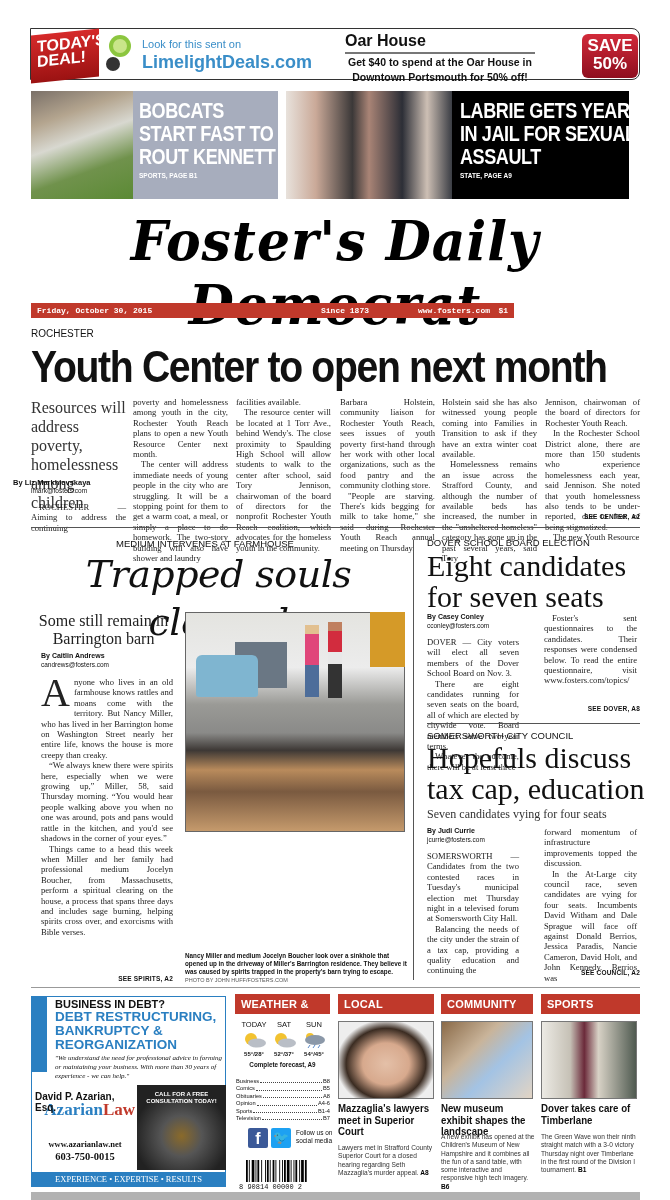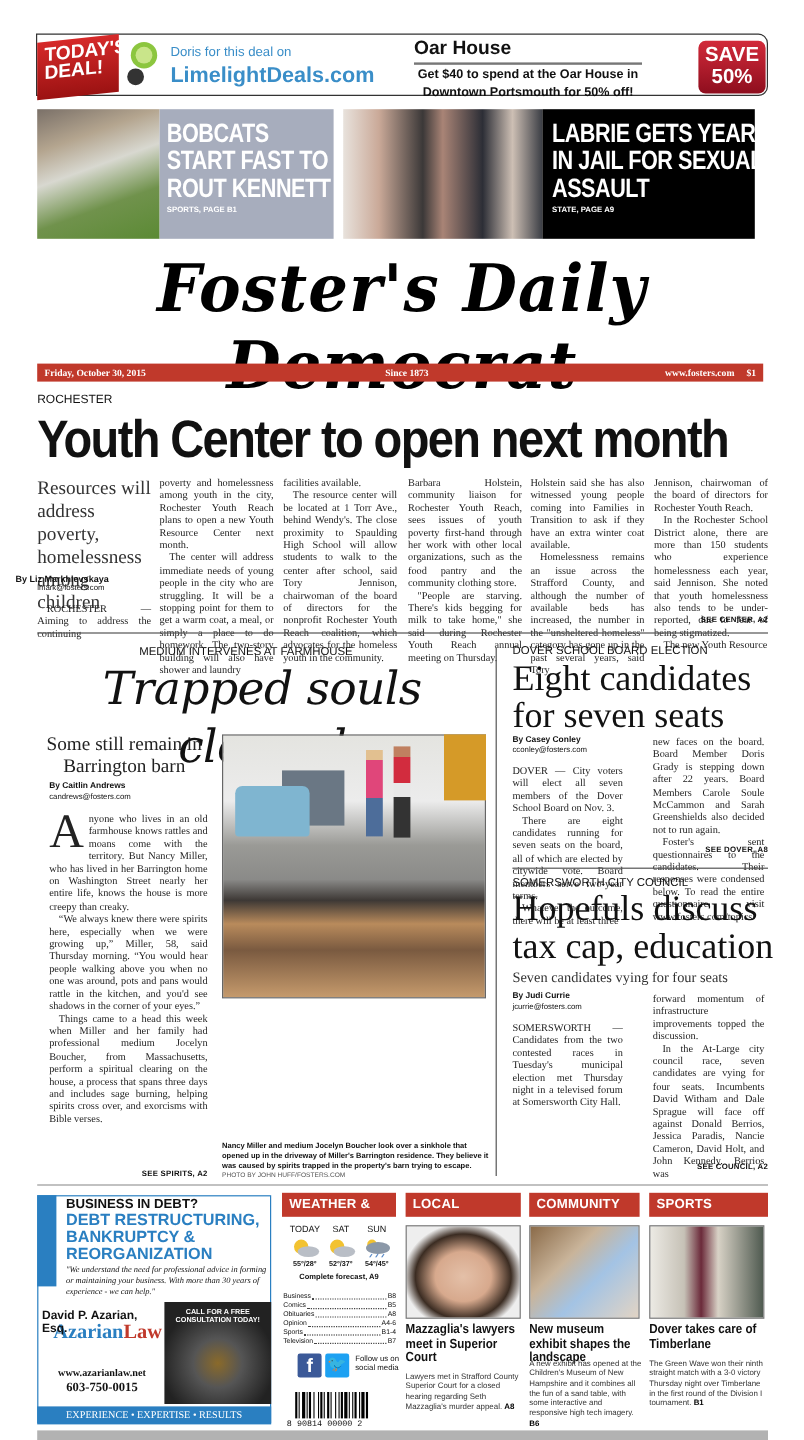--- a/index.html
+++ b/index.html
@@ -22,21 +22,21 @@
 
 #tease1-img{left:31px;top:91px;width:102px;height:108px;background:linear-gradient(160deg,#7a7068 0%,#b4a58f 25%,#d8d8d0 45%,#70924c 70%,#5b8a34 100%)}
 #tease1-box{left:133px;top:91px;width:145px;height:108px;background:#a7adbd;color:#fff;padding:8px 6px}
 #tease2-img{left:286px;top:91px;width:166px;height:108px;background:linear-gradient(90deg,#e8e2dc 0%,#caa998 18%,#3b3838 40%,#a98476 50%,#2c2e36 70%,#cdbfb4 85%,#3a3d44 100%)}
 #tease2-box{left:452px;top:91px;width:177px;height:108px;background:#000;color:#fff;padding:8px 8px}
 .tease-head{font-family:"Liberation Sans",sans-serif;font-weight:bold;font-size:22px;line-height:23px;letter-spacing:-0.5px;transform:scaleX(0.82);transform-origin:left top;white-space:nowrap}
 .tease-sub{font-family:"Liberation Sans",sans-serif;font-weight:bold;font-size:6.5px;margin-top:4px}
 
 
 #masthead{left:0;top:212px;width:670px;text-align:center;font-family:"DejaVu Serif",serif;font-weight:bold;font-size:52px;letter-spacing:1px;font-style:italic;color:#000;transform:scaleY(1.05)}
-#datebar{left:31px;top:303px;width:605px;height:15px;background:#c0392b;color:#fff;font-family:Liberation Serif, serif;font-weight:bold;font-size:8px;line-height:15px;padding:0 6px}
+#datebar{left:31px;top:303px;width:483px;height:15px;background:#c0392b;color:#fff;font-family:Liberation Mono, monospace;font-weight:bold;font-size:8px;line-height:15px;padding:0 6px}
 #datebar span{position:absolute}
 
 
 #kicker1{left:31px;top:328px;font-size:10px}
 #headline1{left:31px;top:340px;font-family:"Liberation Sans",sans-serif;font-weight:bold;font-size:44px;letter-spacing:-1.5px;transform:scaleX(0.89);transform-origin:left top;white-space:nowrap;line-height:54px}
 #deck1{left:31px;top:398px;width:95px;font-size:16px;line-height:19px;color:#333;font-family:"Liberation Serif",serif}
 #by1{left:13px;top:478px;font-size:7.5px;font-weight:bold}
 #email1{left:31px;top:487px;font-size:6.5px}
 .body{font-family:"Liberation Serif",serif;font-size:8.6px;line-height:10.4px;text-align:justify;color:#222}
 .body p{text-indent:8px}
@@ -142,21 +142,21 @@
 </head>
 <body>
 
 <div class="abs" id="deal"></div>
 <div class="abs sans" id="deal-badge">TODAY'S DEAL!</div>
 <svg class="abs" id="lime" viewBox="0 0 32 40">
     <circle cx="20" cy="12" r="11" fill="#8cc63f"></circle>
     <circle cx="20" cy="12" r="7" fill="#c9e58a"></circle>
     <circle cx="13" cy="30" r="7" fill="#333"></circle>
   </svg>
-<div class="abs sans" id="deal-look">Doris for this deal on</div>
+<div class="abs sans" id="deal-look">Look for this sent on</div>
 <div class="abs sans" id="deal-site">LimelightDeals.com</div>
 <div class="abs sans" id="deal-title">Oar House</div>
 <div class="abs" id="deal-rule"></div>
 <div class="abs sans" id="deal-desc">Get $40 to spend at the Oar House in Downtown Portsmouth for 50% off!</div>
 <div class="abs sans" id="save">SAVE 50%</div>
 
 <div class="abs" id="tease1-img"></div>
 <div class="abs" id="tease1-box">
   <div class="tease-head" style="width:170px;white-space:normal">BOBCATS START FAST TO ROUT KENNETT</div>
   <div class="tease-sub">SPORTS, PAGE B1</div>
@@ -234,33 +234,33 @@
 <div class="abs sans" id="kicker3">DOVER SCHOOL BOARD ELECTION</div>
 <div class="abs" id="headline3">Eight candidates for seven seats</div>
 <div class="abs sans" id="by3">By Casey Conley</div>
 <div class="abs sans" id="email3">cconley@fosters.com</div>
 <div class="body col" id="dc1">
     <p style="text-indent: 0px;">DOVER — City voters will elect all seven members of the Dover School Board on Nov. 3.</p>
     <p>There are eight candidates running for seven seats on the board, all of which are elected by citywide vote. Board members serve two-year terms.</p>
     <p>Whatever the outcome, there will be at least three</p>
   </div>
 <div class="body col" id="dc2">
-    <p style="text-indent: 0px;">new faces on the board. Board Member Doris Grady is stepping down after 22 years. Board Members Carole Soule McCammon and Sarah Greenshields also decided not to run again.</p>
     <p>Foster's sent questionnaires to the candidates. Their responses were condensed below. To read the entire questionnaire, visit www.fosters.com/topics/</p>
   </div>
 <div class="abs see" id="see3">SEE DOVER, A8</div>
 <div class="hr" id="hr3"></div>
 
 <div class="abs sans" id="kicker4">SOMERSWORTH CITY COUNCIL</div>
 <div class="abs" id="headline4">Hopefuls discuss tax cap, education</div>
 <div class="abs" id="deck4">Seven candidates vying for four seats</div>
 <div class="abs sans" id="by4">By Judi Currie</div>
 <div class="abs sans" id="email4">jcurrie@fosters.com</div>
 <div class="body col" id="sc1">
     <p style="text-indent: 0px;">SOMERSWORTH — Candidates from the two contested races in Tuesday's municipal election met Thursday night in a televised forum at Somersworth City Hall.</p>
+    <p>Balancing the needs of the city under the strain of a tax cap, providing a quality education and continuing the</p>
   </div>
 <div class="body col" id="sc2">
     <p style="text-indent: 0px;">forward momentum of infrastructure improvements topped the discussion.</p>
     <p>In the At-Large city council race, seven candidates are vying for four seats. Incumbents David Witham and Dale Sprague will face off against Donald Berrios, Jessica Paradis, Nancie Cameron, David Holt, and John Kennedy. Berrios was</p>
   </div>
 <div class="abs see" id="see4">SEE COUNCIL, A2</div>
 
 <div class="abs" id="hr-bottom"></div>
 
 <div class="abs" id="ad"></div>

